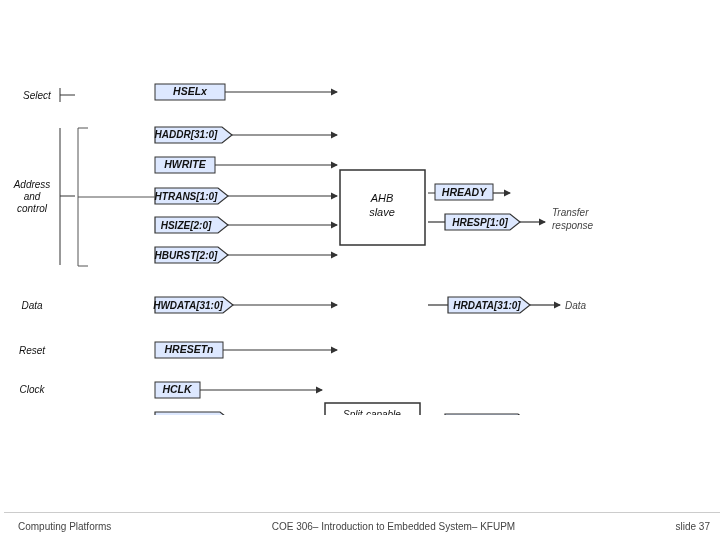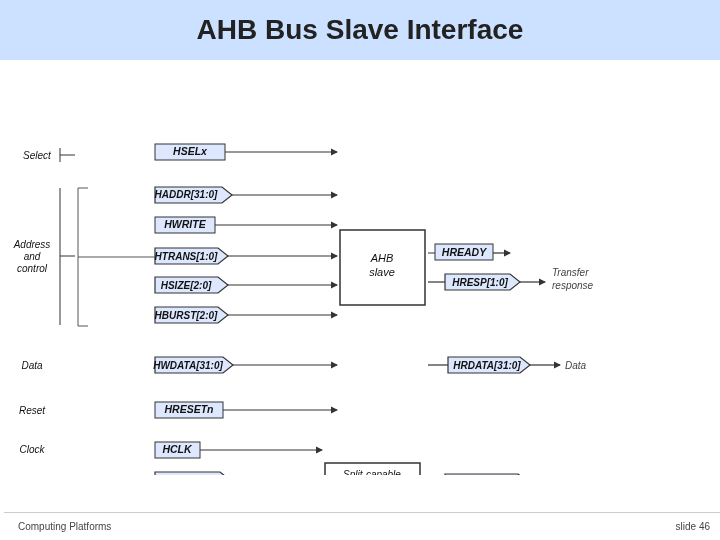--- a/index.html
+++ b/index.html
@@ -66,23 +66,20 @@
     .bus-shape {
       fill: #dde8ff;
       stroke: #333;
       stroke-width: 1.2;
     }
   </style>
 </head>
 <body>
 
 <div class="slide-container">
-  <div class="title-area">
-    <span class="title-text">AHB Bus Slave Interface</span>
-  </div>
 
   <div class="diagram-area">
     <svg class="diagram" viewBox="0 0 720 415">
       <defs>
         <marker id="arr" markerWidth="6" markerHeight="6" refX="5" refY="3" orient="auto">
           <polygon points="0 0, 6 3, 0 6" fill="#333"></polygon>
         </marker>
         <marker id="arr-sm" markerWidth="5" markerHeight="5" refX="4" refY="2.5" orient="auto">
           <polygon points="0 0, 5 2.5, 0 5" fill="#333"></polygon>
         </marker>
@@ -186,15 +183,16 @@
       <line x1="78" y1="266" x2="88" y2="266" stroke="#555" stroke-width="1"></line>
       <line x1="78" y1="197" x2="93" y2="197" stroke="#555" stroke-width="1"></line>
 
       <line x1="93" y1="197" x2="155" y2="197" stroke="#555" stroke-width="1"></line>
 
     </svg>
   </div>
 
   <div class="footer">
     <span>Computing Platforms</span>
-    <span>slide 46</span>
+    <span>COE 306– Introduction to Embedded System– KFUPM</span>
+    <span>slide 37</span>
   </div>
 </div>
 
 </body></html>

